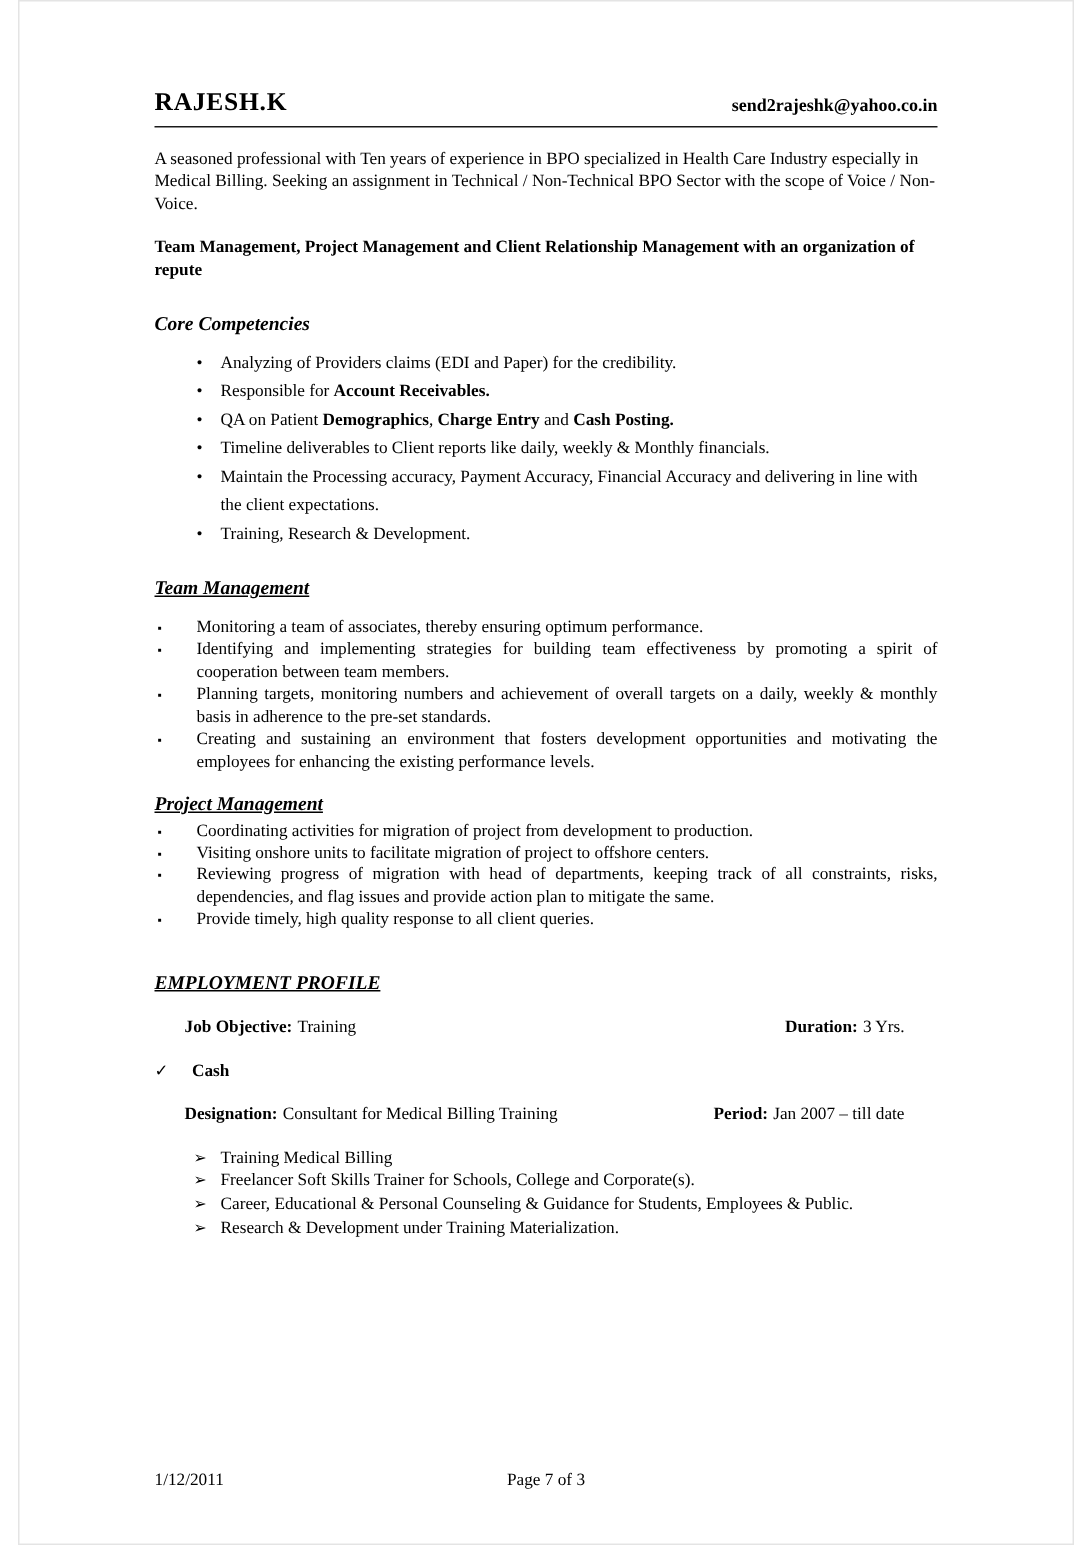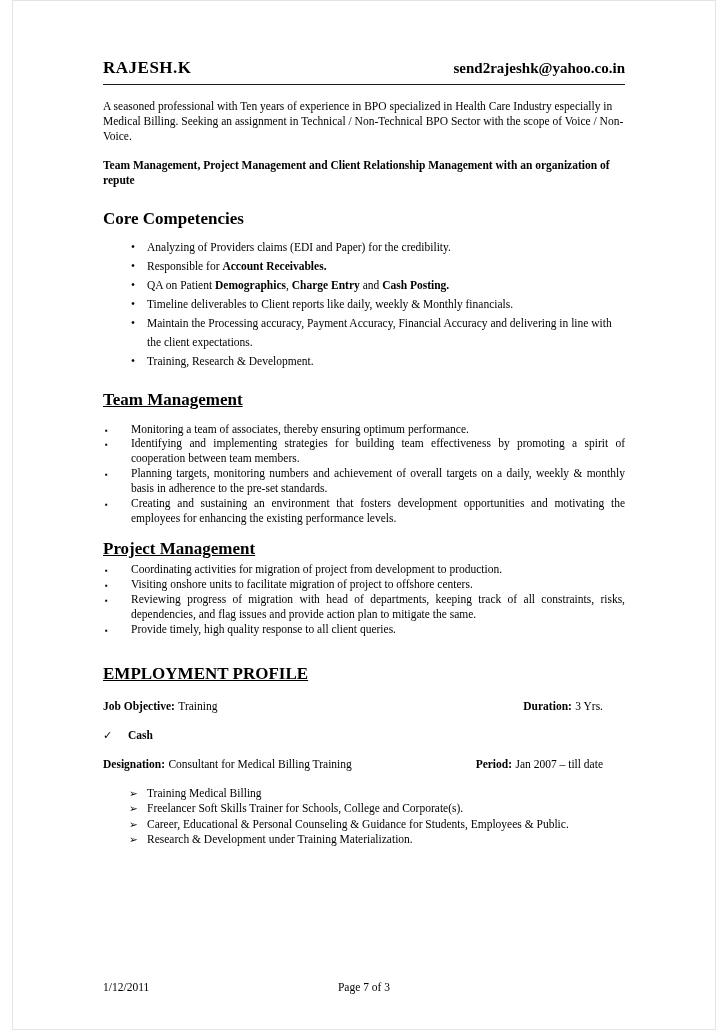--- a/index.html
+++ b/index.html
@@ -19,26 +19,26 @@
     border: 1px solid #e4e4e4;
   }
   .hdr {
     display: flex;
     justify-content: space-between;
     align-items: flex-end;
     border-bottom: 1.5px solid #1a1a1a;
     padding-bottom: 5px;
   }
   .name { font-size: 17px; font-weight: bold; letter-spacing: 0.5px; }
-  .email { font-size: 15px; font-weight: bold; padding-bottom: 1px; }
+  .email { font-size: 12px; font-weight: bold; padding-bottom: 1px; }
 
   .para { margin: 14px 0 0 0; }
   .bold { font-weight: bold; }
 
-  .sec { font-size: 17px; font-weight: bold; margin: 20px 0 0 0; }
+  .sec { font-size: 13px; font-weight: bold; margin: 20px 0 0 0; font-style: italic; }
   .sec.mt18 { margin-top: 18px; }
   .sec.mt12 { margin-top: 12px; }
   .sec.mt16 { margin-top: 16px; }
   .ul { text-decoration: underline; }
 
   .list { margin-top: 8px; }
   .li { display: flex; align-items: baseline; }
   .marker { flex: 0 0 auto; }
   .txt { flex: 1 1 auto; }
 
@@ -51,20 +51,21 @@
   .team-list.tight { margin-top: 2px; }
 
   .arrow-list { padding-left: 26px; margin-top: 14px; line-height: 1.35; }
   .arrow-list .marker { width: 18px; font-size: 10.5px; }
 
   .row {
     display: flex;
     justify-content: space-between;
     margin-top: 14px;
     padding-right: 22px;
+    margin-left: 20px;
   }
   .val { margin-left: 0.3em; }
 
   .company-row { display: flex; align-items: baseline; margin-top: 14px; }
   .company-row .marker { width: 25px; font-size: 11px; }
 
   .ftr {
     position: absolute;
     left: 90px;
     right: 90px;

